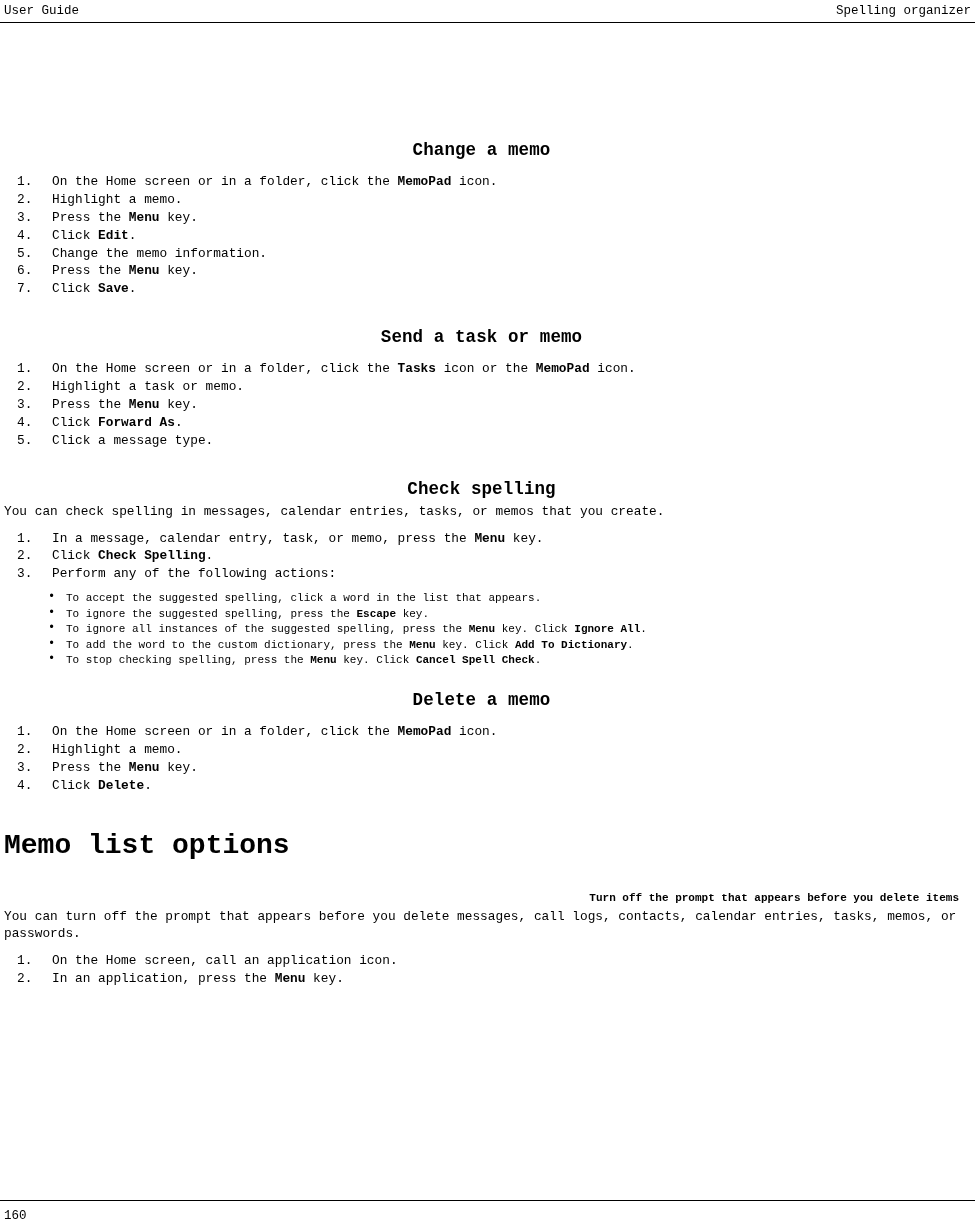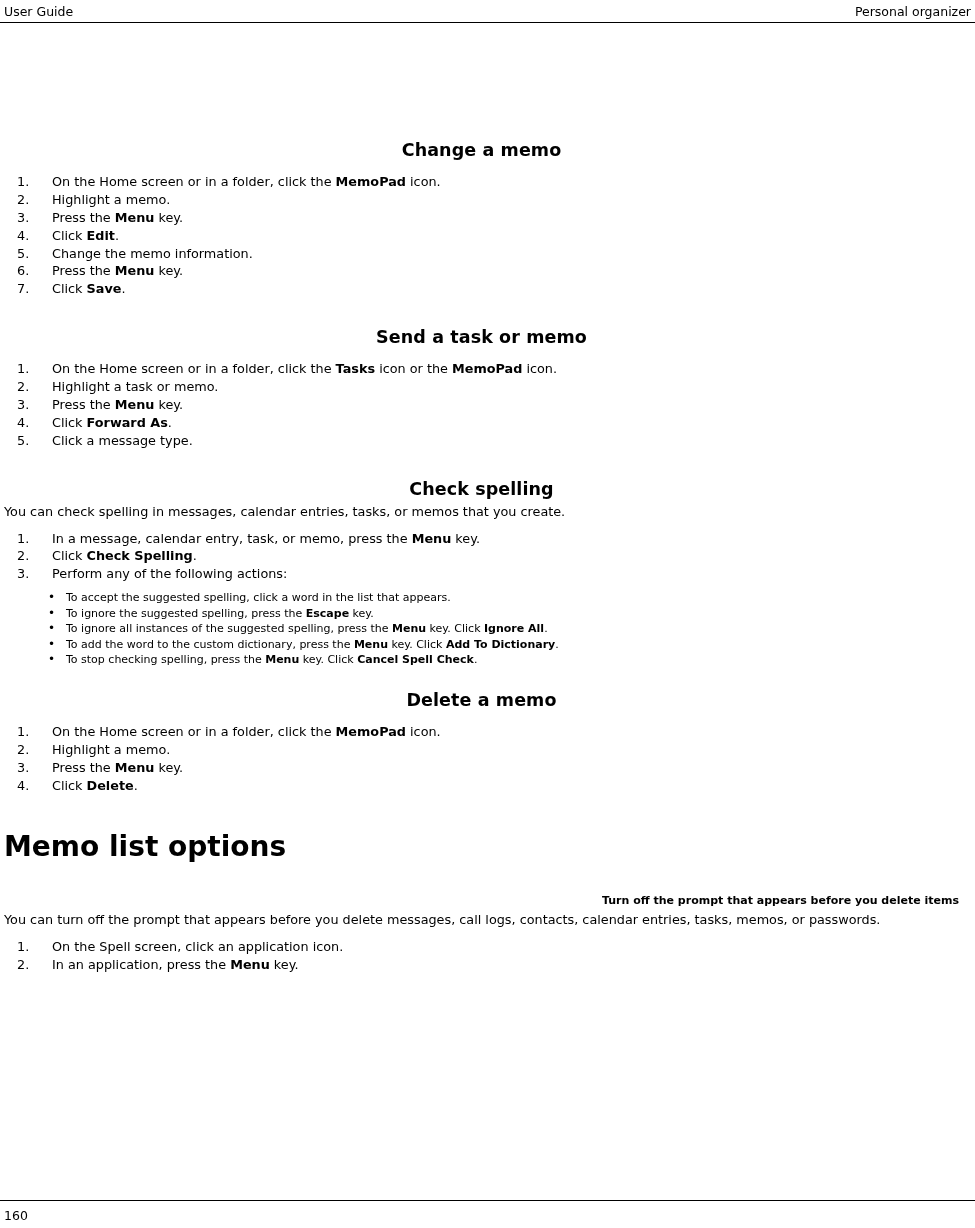--- a/index.html
+++ b/index.html
@@ -13,20 +13,21 @@
     font-family: "DejaVu Sans", sans-serif;
     color: #000000;
     position: relative;
     overflow: hidden;
   }
   .page {
     position: relative;
     width: 975px;
     height: 1228px;
     box-sizing: border-box;
+    font-family: Liberation Mono, monospace;
   }
   
   .header {
     position: absolute;
     top: 0;
     left: 0;
     width: 975px;
     height: 22px;
     display: flex;
     align-items: center;
@@ -141,21 +142,21 @@
     font-size: 12.5px;
   }
 </style>
 </head>
 <body>
 
 <div class="page">
 
   <div class="header">
     <span class="header-left">User Guide</span>
-    <span class="header-right">Personal organizer</span>
+    <span class="header-right">Spelling organizer</span>
   </div>
   <div class="header-rule"></div>
 
   <div class="content" style="top:140px;">
 
     <h2 class="section-title">Change a memo</h2>
     <div style="height:6px;"></div>
     <ol class="steps">
       <li>On the Home screen or in a folder, click the <b>MemoPad</b> icon.</li>
       <li>Highlight a memo.</li>
@@ -212,21 +213,21 @@
 
     <h1 class="major-title">Memo list options</h1>
 
     <div style="height:31px;"></div>
 
     <h3 class="sub-title">Turn off the prompt that appears before you delete items</h3>
     <div style="height:5px;"></div>
     <p class="para">You can turn off the prompt that appears before you delete messages, call logs, contacts, calendar entries, tasks, memos, or passwords.</p>
     <div style="height:2px;"></div>
     <ol class="steps">
-      <li>On the Spell screen, click an application icon.</li>
+      <li>On the Home screen, call an application icon.</li>
       <li>In an application, press the <b>Menu</b> key.</li>
     </ol>
 
   </div>
 
   <div class="footer-rule"></div>
   <div class="footer">160</div>
 
 </div>
 

